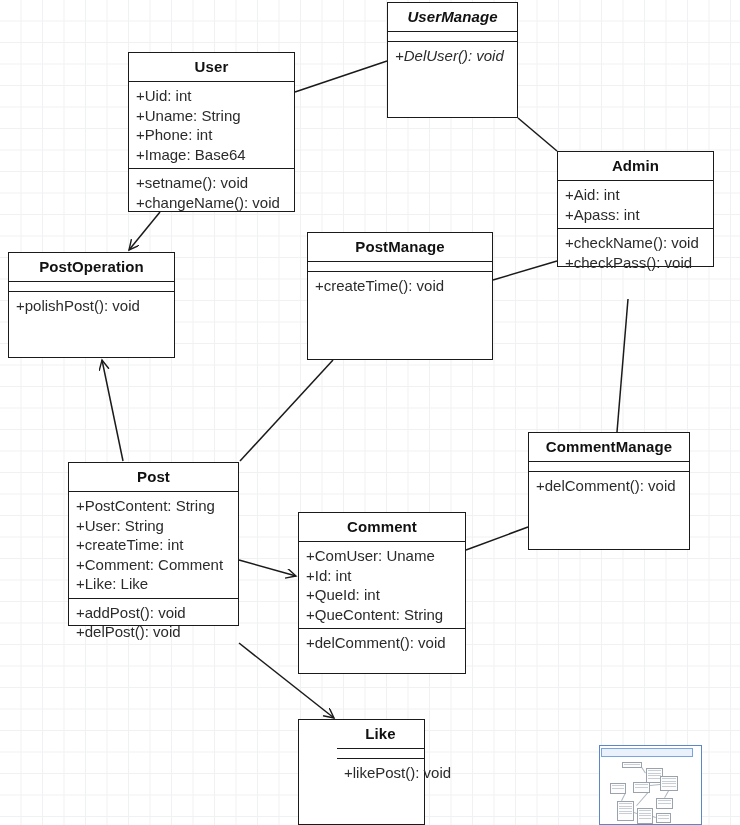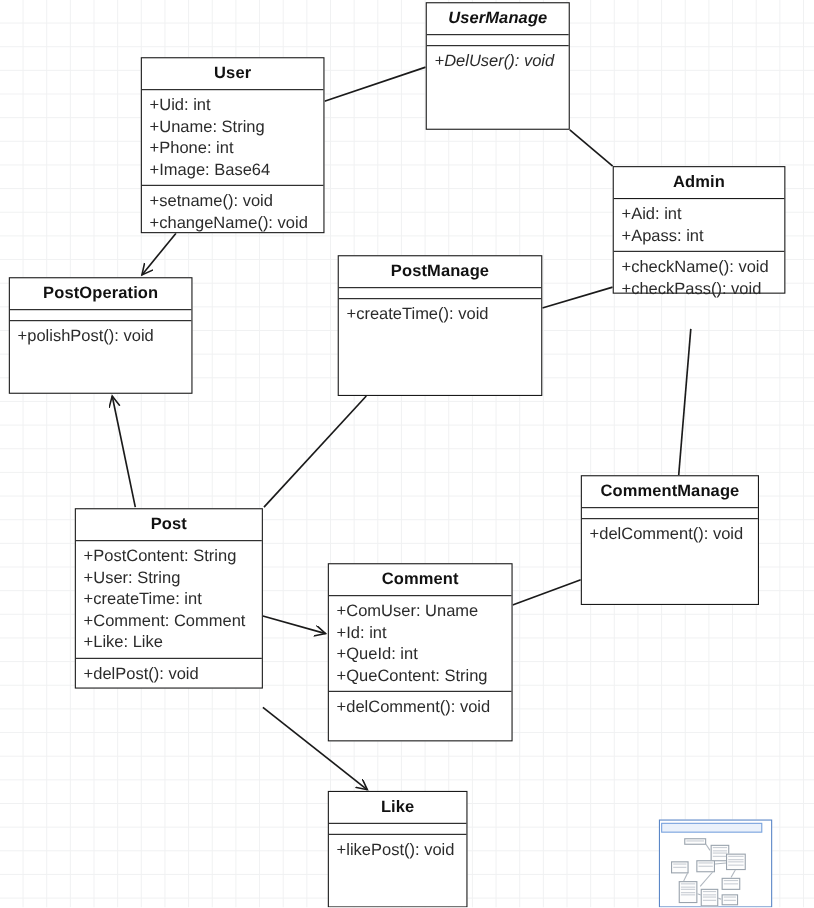--- a/index.html
+++ b/index.html
@@ -195,36 +195,37 @@
       <div class="uml-class" style="left: 68px; top: 462px; width: 171px; height: 164px;">
         <div class="uml-title">Post</div>
         <div class="uml-section">
           <div class="uml-row">+PostContent: String</div>
           <div class="uml-row">+User: String</div>
           <div class="uml-row">+createTime: int</div>
           <div class="uml-row">+Comment: Comment</div>
           <div class="uml-row">+Like: Like</div>
         </div>
         <div class="uml-section last">
+          <div class="uml-row">+addPost(): void</div>
           <div class="uml-row">+delPost(): void</div>
         </div>
       </div>
       <div class="uml-class" style="left: 298px; top: 512px; width: 168px; height: 162px;">
         <div class="uml-title">Comment</div>
         <div class="uml-section">
           <div class="uml-row">+ComUser: Uname</div>
           <div class="uml-row">+Id: int</div>
           <div class="uml-row">+QueId: int</div>
           <div class="uml-row">+QueContent: String</div>
         </div>
         <div class="uml-section last">
           <div class="uml-row">+delComment(): void</div>
         </div>
       </div>
-      <div class="uml-class" style="left: 298px; top: 719px; width: 127px; height: 106px;">
+      <div class="uml-class" style="left: 298px; top: 719px; width: 127px; height: 106px; padding-left: 38px;">
         <div class="uml-title">Like</div>
         <div class="uml-section empty"></div>
         <div class="uml-section last">
           <div class="uml-row">+likePost(): void</div>
         </div>
       </div>
     </div>
 
   <div id="minimap">
     <div id="minimap-inner">

